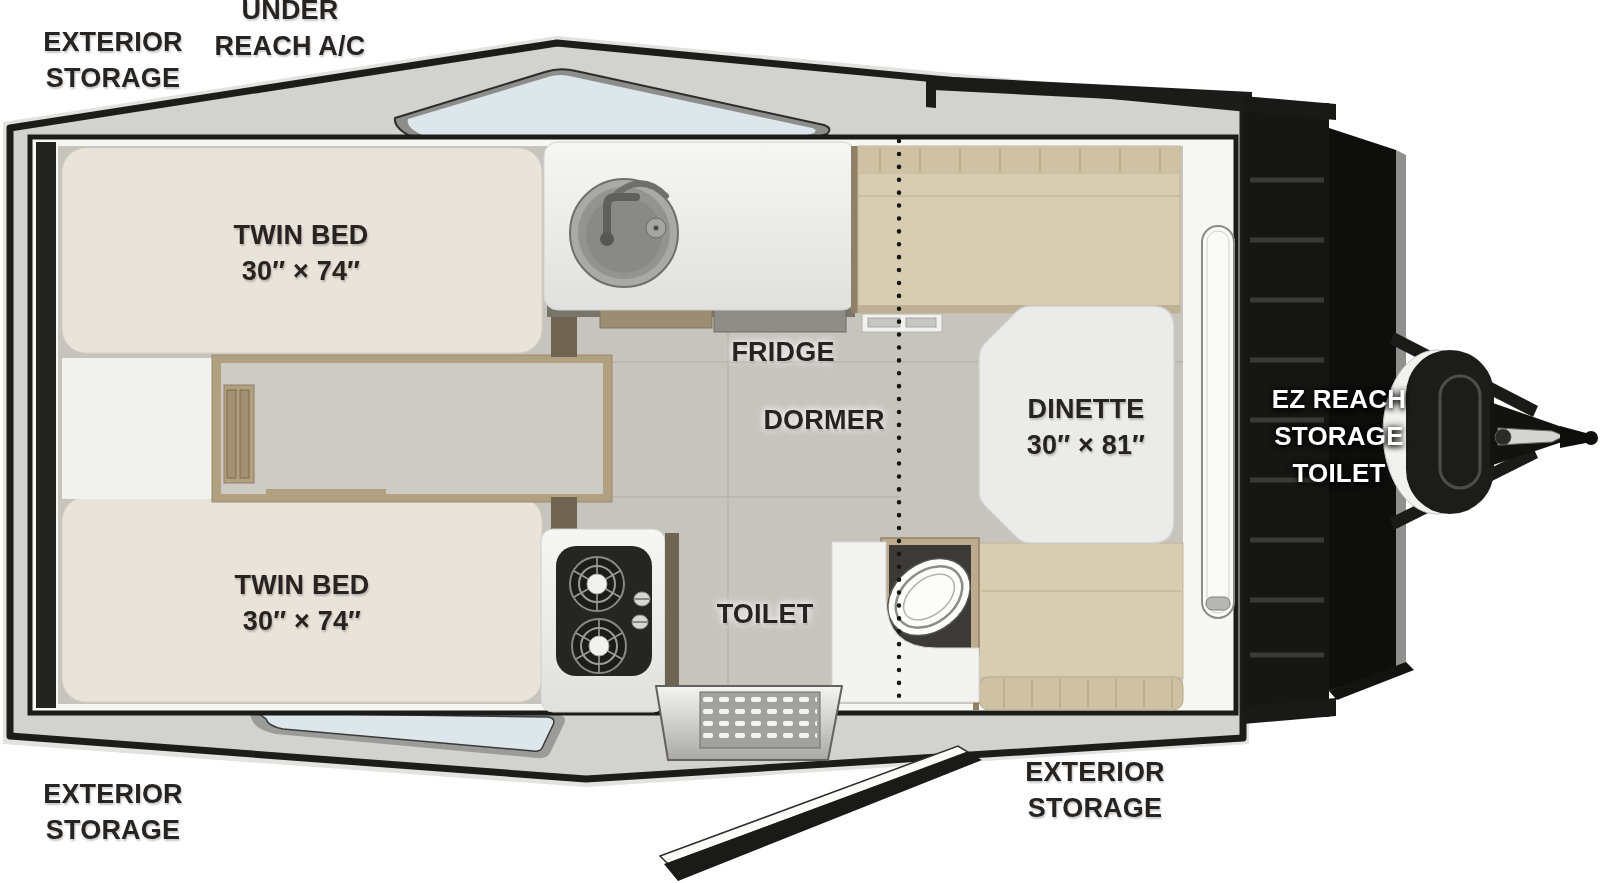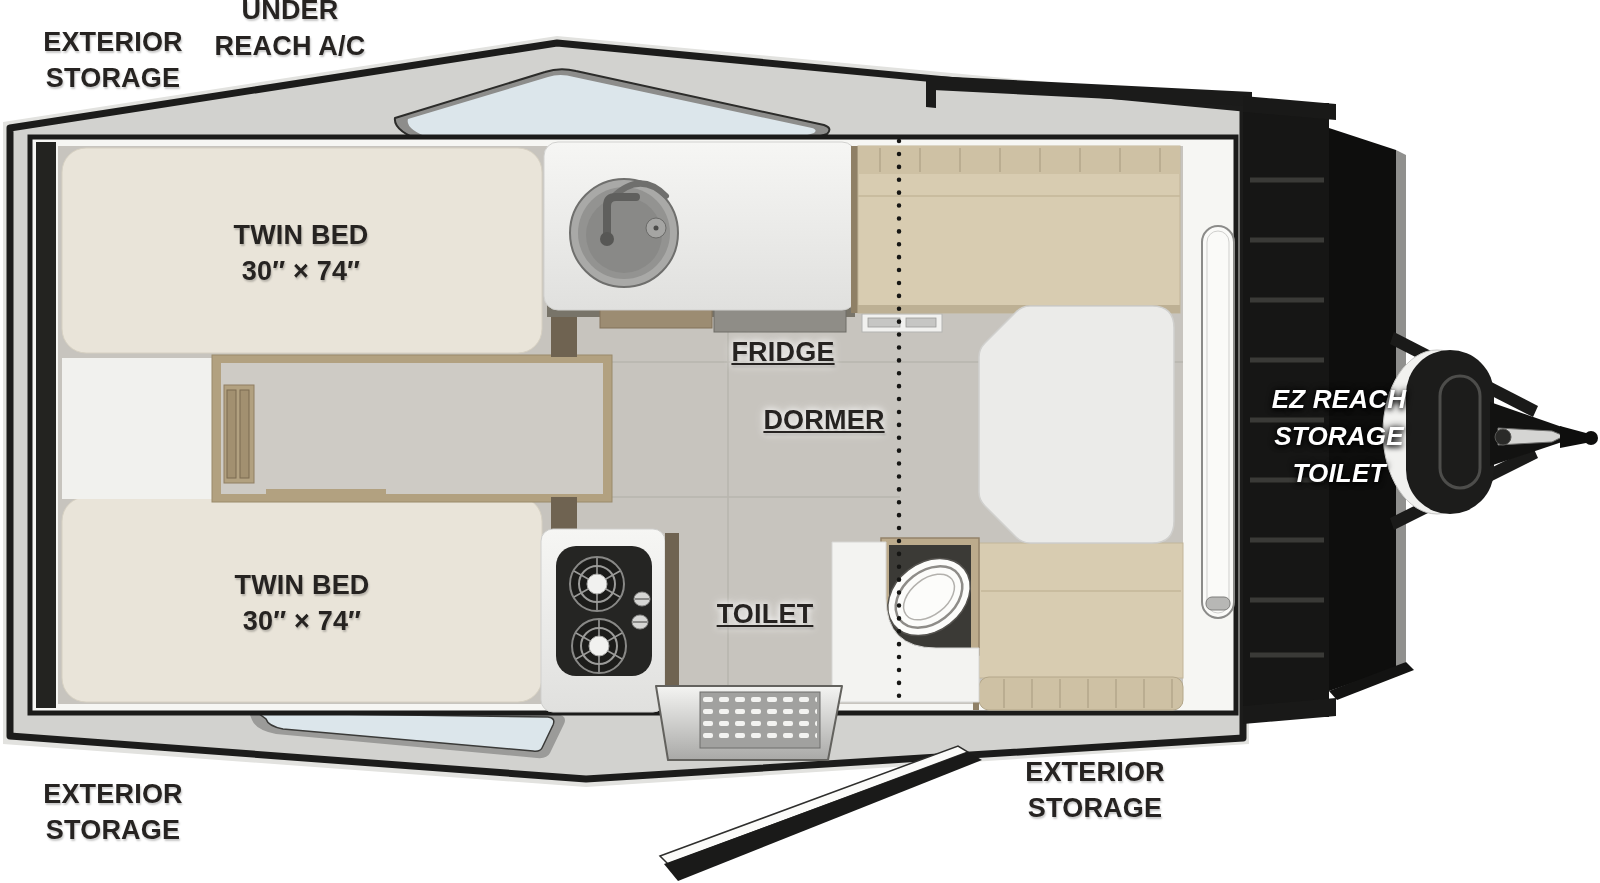--- a/index.html
+++ b/index.html
@@ -3,21 +3,21 @@
 <meta charset="utf-8">
 <style>
   html,body{margin:0;padding:0;background:#ffffff;}
   .scene{position:relative;width:1600px;height:883px;background:#ffffff;overflow:hidden;
          font-family:"Liberation Sans",sans-serif;}
   svg{position:absolute;left:0;top:0;}
   .lbl{position:absolute;transform:translate(-50%,-50%);text-align:center;
        font-weight:bold;font-size:27px;line-height:36px;color:#262321;
        letter-spacing:.2px;white-space:nowrap;}
   .lbl span{display:block;}
-  .halo{text-shadow:0 0 6px rgba(255,255,255,.95),0 0 12px rgba(255,255,255,.75),1px 2px 2px rgba(0,0,0,.22);text-decoration:underline;}
+  .halo{text-shadow:0 0 6px rgba(255,255,255,.95),0 0 12px rgba(255,255,255,.75),1px 2px 2px rgba(0,0,0,.22);}
   .soft{text-shadow:1px 2px 2px rgba(0,0,0,.22);}
   .trunk-lbl{color:#ffffff;font-size:26px;line-height:37px;
        text-shadow:0 0 7px rgba(0,0,0,.95),0 2px 5px rgba(0,0,0,.85);}
 </style>
 </head>
 <body>
 
 <div class="scene">
 <svg width="1600" height="883" viewBox="0 0 1600 883">
   <defs>
@@ -203,22 +203,26 @@
 <div class="lbl soft" style="left:301px;top:253px;">
   <span>TWIN BED</span>
   <span>30″ × 74″</span>
 </div>
 <div class="lbl soft" style="left:302px;top:603px;">
   <span>TWIN BED</span>
   <span>30″ × 74″</span>
 </div>
 <div class="lbl halo" style="left:783px;top:352px;">FRIDGE</div>
 <div class="lbl halo" style="left:824px;top:420px;">DORMER</div>
+<div class="lbl soft" style="left:1086px;top:427px;">
+  <span>DINETTE</span>
+  <span>30″ × 81″</span>
+</div>
 <div class="lbl halo" style="left:765px;top:614px;text-align:center;">TOILET</div>
-<div class="lbl trunk-lbl" style="left:1339px;top:436px;font-style:italic;">
+<div class="lbl trunk-lbl" style="left:1339px;top:436px;">
   <span>EZ REACH</span>
   <span>STORAGE</span>
   <span>TOILET</span>
 </div>
 <div class="lbl soft" style="left:113px;top:812px;">
   <span>EXTERIOR</span>
   <span>STORAGE</span>
 </div>
 <div class="lbl soft" style="left:1095px;top:790px;">
   <span>EXTERIOR</span>

